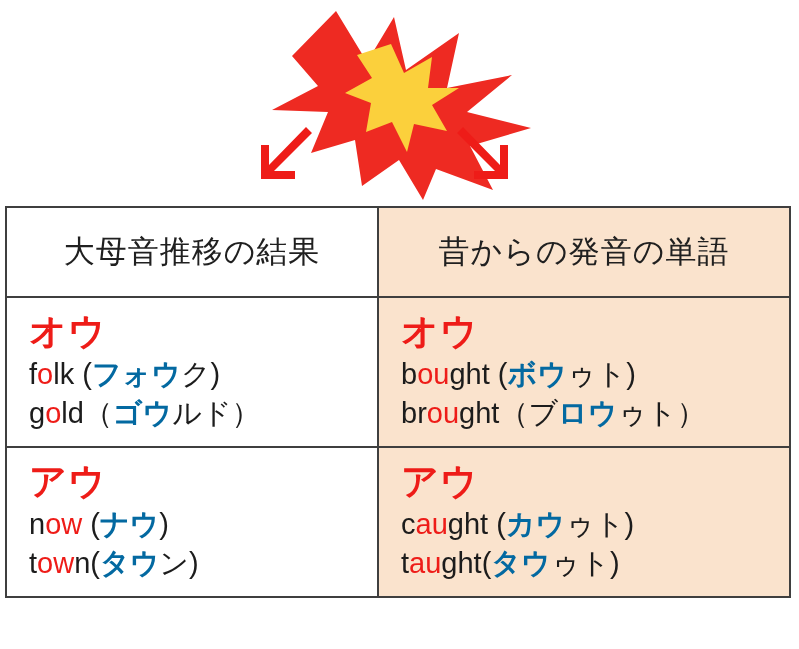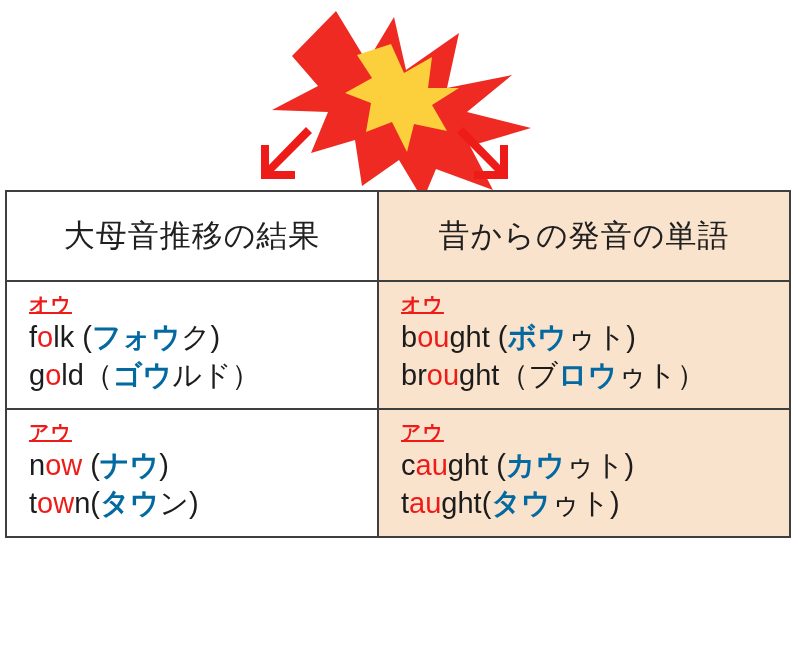--- a/index.html
+++ b/index.html
@@ -21,21 +21,21 @@
     left: 0;
     top: 0;
     width: 799px;
     height: 200px;
   }
 
   
   #vowel-table {
     position: absolute;
     left: 5px;
-    top: 190px;
+    top: 206px;
     width: 780px;
     border-collapse: collapse;
     table-layout: fixed;
     padding-left: 44px;
   }
   #vowel-table td {
     border: 2px solid #3f3f3f;
     vertical-align: top;
     padding: 0;
   }
@@ -50,26 +50,25 @@
   .head-text {
     font-size: 31px;
     color: #202020;
     letter-spacing: 1px;
     font-weight: 400;
   }
 
   .body-cell { padding: 10px 0 14px 22px !important; }
 
   .cue {
-    font-size: 20px;
+    font-size: 37px;
     font-weight: bold;
     color: #ee1c18;
     line-height: 1.28;
     letter-spacing: 1px;
-    text-decoration: underline;
   }
   .word-line {
     font-size: 29px;
     color: #1c1c1c;
     line-height: 1.32;
     white-space: nowrap;
   }
   .r  { color: #ee1c18; }
   .k  { color: #1c1c1c; }
   .kr { color: #0369a1; font-weight: bold; }

